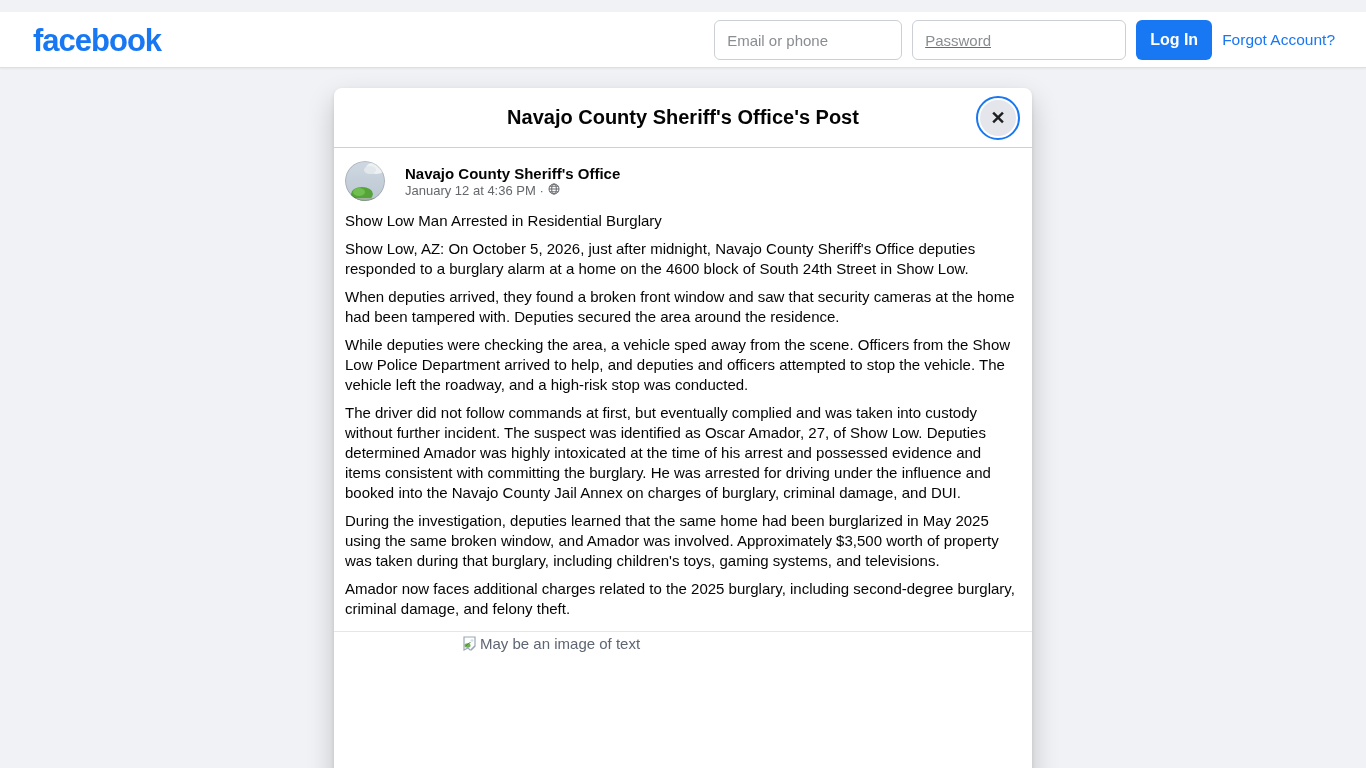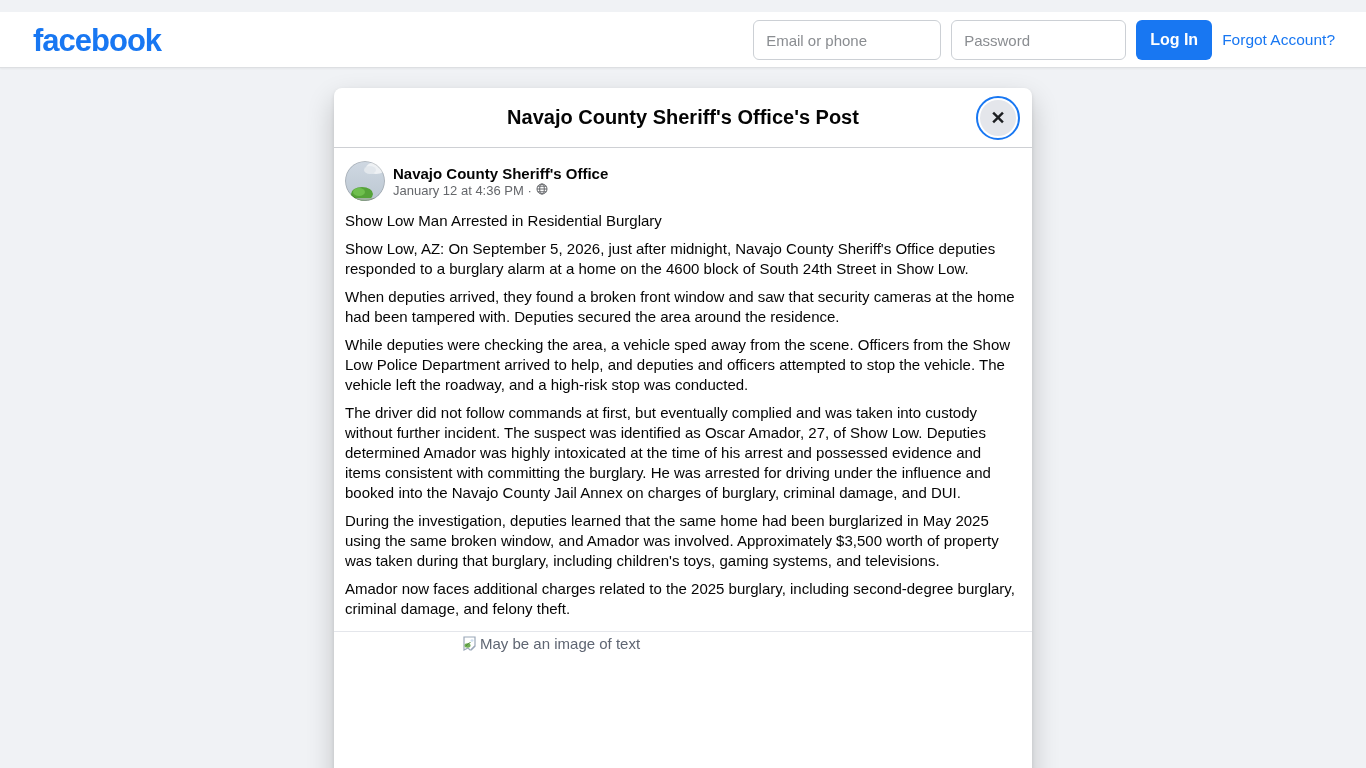--- a/index.html
+++ b/index.html
@@ -28,21 +28,21 @@
     position:absolute; right:31px; top:8px; height:40px;
     display:flex; align-items:center; gap:10px;
   }
   .login-input {
     height:40px; border:1px solid #ccd0d5; border-radius:6px;
     padding:0 12px; font-size:15px; font-family:"Liberation Sans", sans-serif;
     color:#a16207; background:#fff; outline:none;
   }
   .login-input::placeholder { color:#8a8d91; }
   .email-input { width:188px; }
-  .password-input { width:175px; }
+  .password-input { width:214px;text-decoration:underline; }
   .login-btn {
     height:40px; padding:0 14px; border:none; border-radius:6px;
     background:#1877f2; color:#fff; font-size:16px; font-weight:bold;
     font-family:"Liberation Sans", sans-serif; cursor:pointer;
   }
   .forgot-link {
     color:#1877f2; font-size:15.5px; font-weight:500; text-decoration:none;
     cursor:pointer; white-space:nowrap;
   }
 
@@ -62,21 +62,21 @@
     position:absolute; right:16px; top:12px;
     width:36px; height:36px; border-radius:50%;
     background:#e4e6eb; border:none; cursor:pointer;
     display:flex; align-items:center; justify-content:center;
     outline:2px solid #1877f2; outline-offset:2px;
   }
   .close-glyph { font-size:18px; line-height:1; color:#1c1e21; font-weight:bold; }
 
   
   .post-content { padding:13px 13px 8px 11px; }
-  .post-head { display:flex; gap:8px; margin-bottom:10px; }
+  .post-head { display:flex; gap:20px; margin-bottom:10px; }
   .avatar {
     width:40px; height:40px; border-radius:50%; overflow:hidden; flex:0 0 40px;
     box-shadow:inset 0 0 0 1px rgba(0,0,0,.1); cursor:pointer;
   }
   .avatar svg { display:block; }
   .author-line { display:flex; flex-direction:column; justify-content:center; }
   .author-name { font-size:15px; font-weight:bold; color:#050505; cursor:pointer; line-height:19px; }
   .post-meta {
     display:flex; align-items:center; gap:4px;
     font-size:13px; color:#65676b; line-height:16px;
@@ -155,21 +155,21 @@
               <line x1="1.6" y1="3.2" x2="10.4" y2="3.2"></line>
               <line x1="1.6" y1="8.8" x2="10.4" y2="8.8"></line>
             </svg>
           </span>
         </span>
       </div>
     </div>
 
     <div class="post-text">
         <p>Show Low Man Arrested in Residential Burglary</p>
-        <p>Show Low, AZ: On September 5, 2026, just after midnight, Navajo County Sheriff's Office deputies responded to a burglary alarm at a home on the 4600 block of South 24th Street in Show Low.</p>
+        <p>Show Low, AZ: On October 5, 2026, just after midnight, Navajo County Sheriff's Office deputies responded to a burglary alarm at a home on the 4600 block of South 24th Street in Show Low.</p>
         <p>When deputies arrived, they found a broken front window and saw that security cameras at the home had been tampered with. Deputies secured the area around the residence.</p>
         <p>While deputies were checking the area, a vehicle sped away from the scene. Officers from the Show Low Police Department arrived to help, and deputies and officers attempted to stop the vehicle. The vehicle left the roadway, and a high-risk stop was conducted.</p>
         <p>The driver did not follow commands at first, but eventually complied and was taken into custody without further incident. The suspect was identified as Oscar Amador, 27, of Show Low. Deputies determined Amador was highly intoxicated at the time of his arrest and possessed evidence and items consistent with committing the burglary. He was arrested for driving under the influence and booked into the Navajo County Jail Annex on charges of burglary, criminal damage, and DUI.</p>
         <p>During the investigation, deputies learned that the same home had been burglarized in May 2025 using the same broken window, and Amador was involved. Approximately $3,500 worth of property was taken during that burglary, including children's toys, gaming systems, and televisions.</p>
         <p>Amador now faces additional charges related to the 2025 burglary, including second-degree burglary, criminal damage, and felony theft.</p>
       </div>
   </div>
 
   <div class="photo-area">
     <div class="broken-img">

